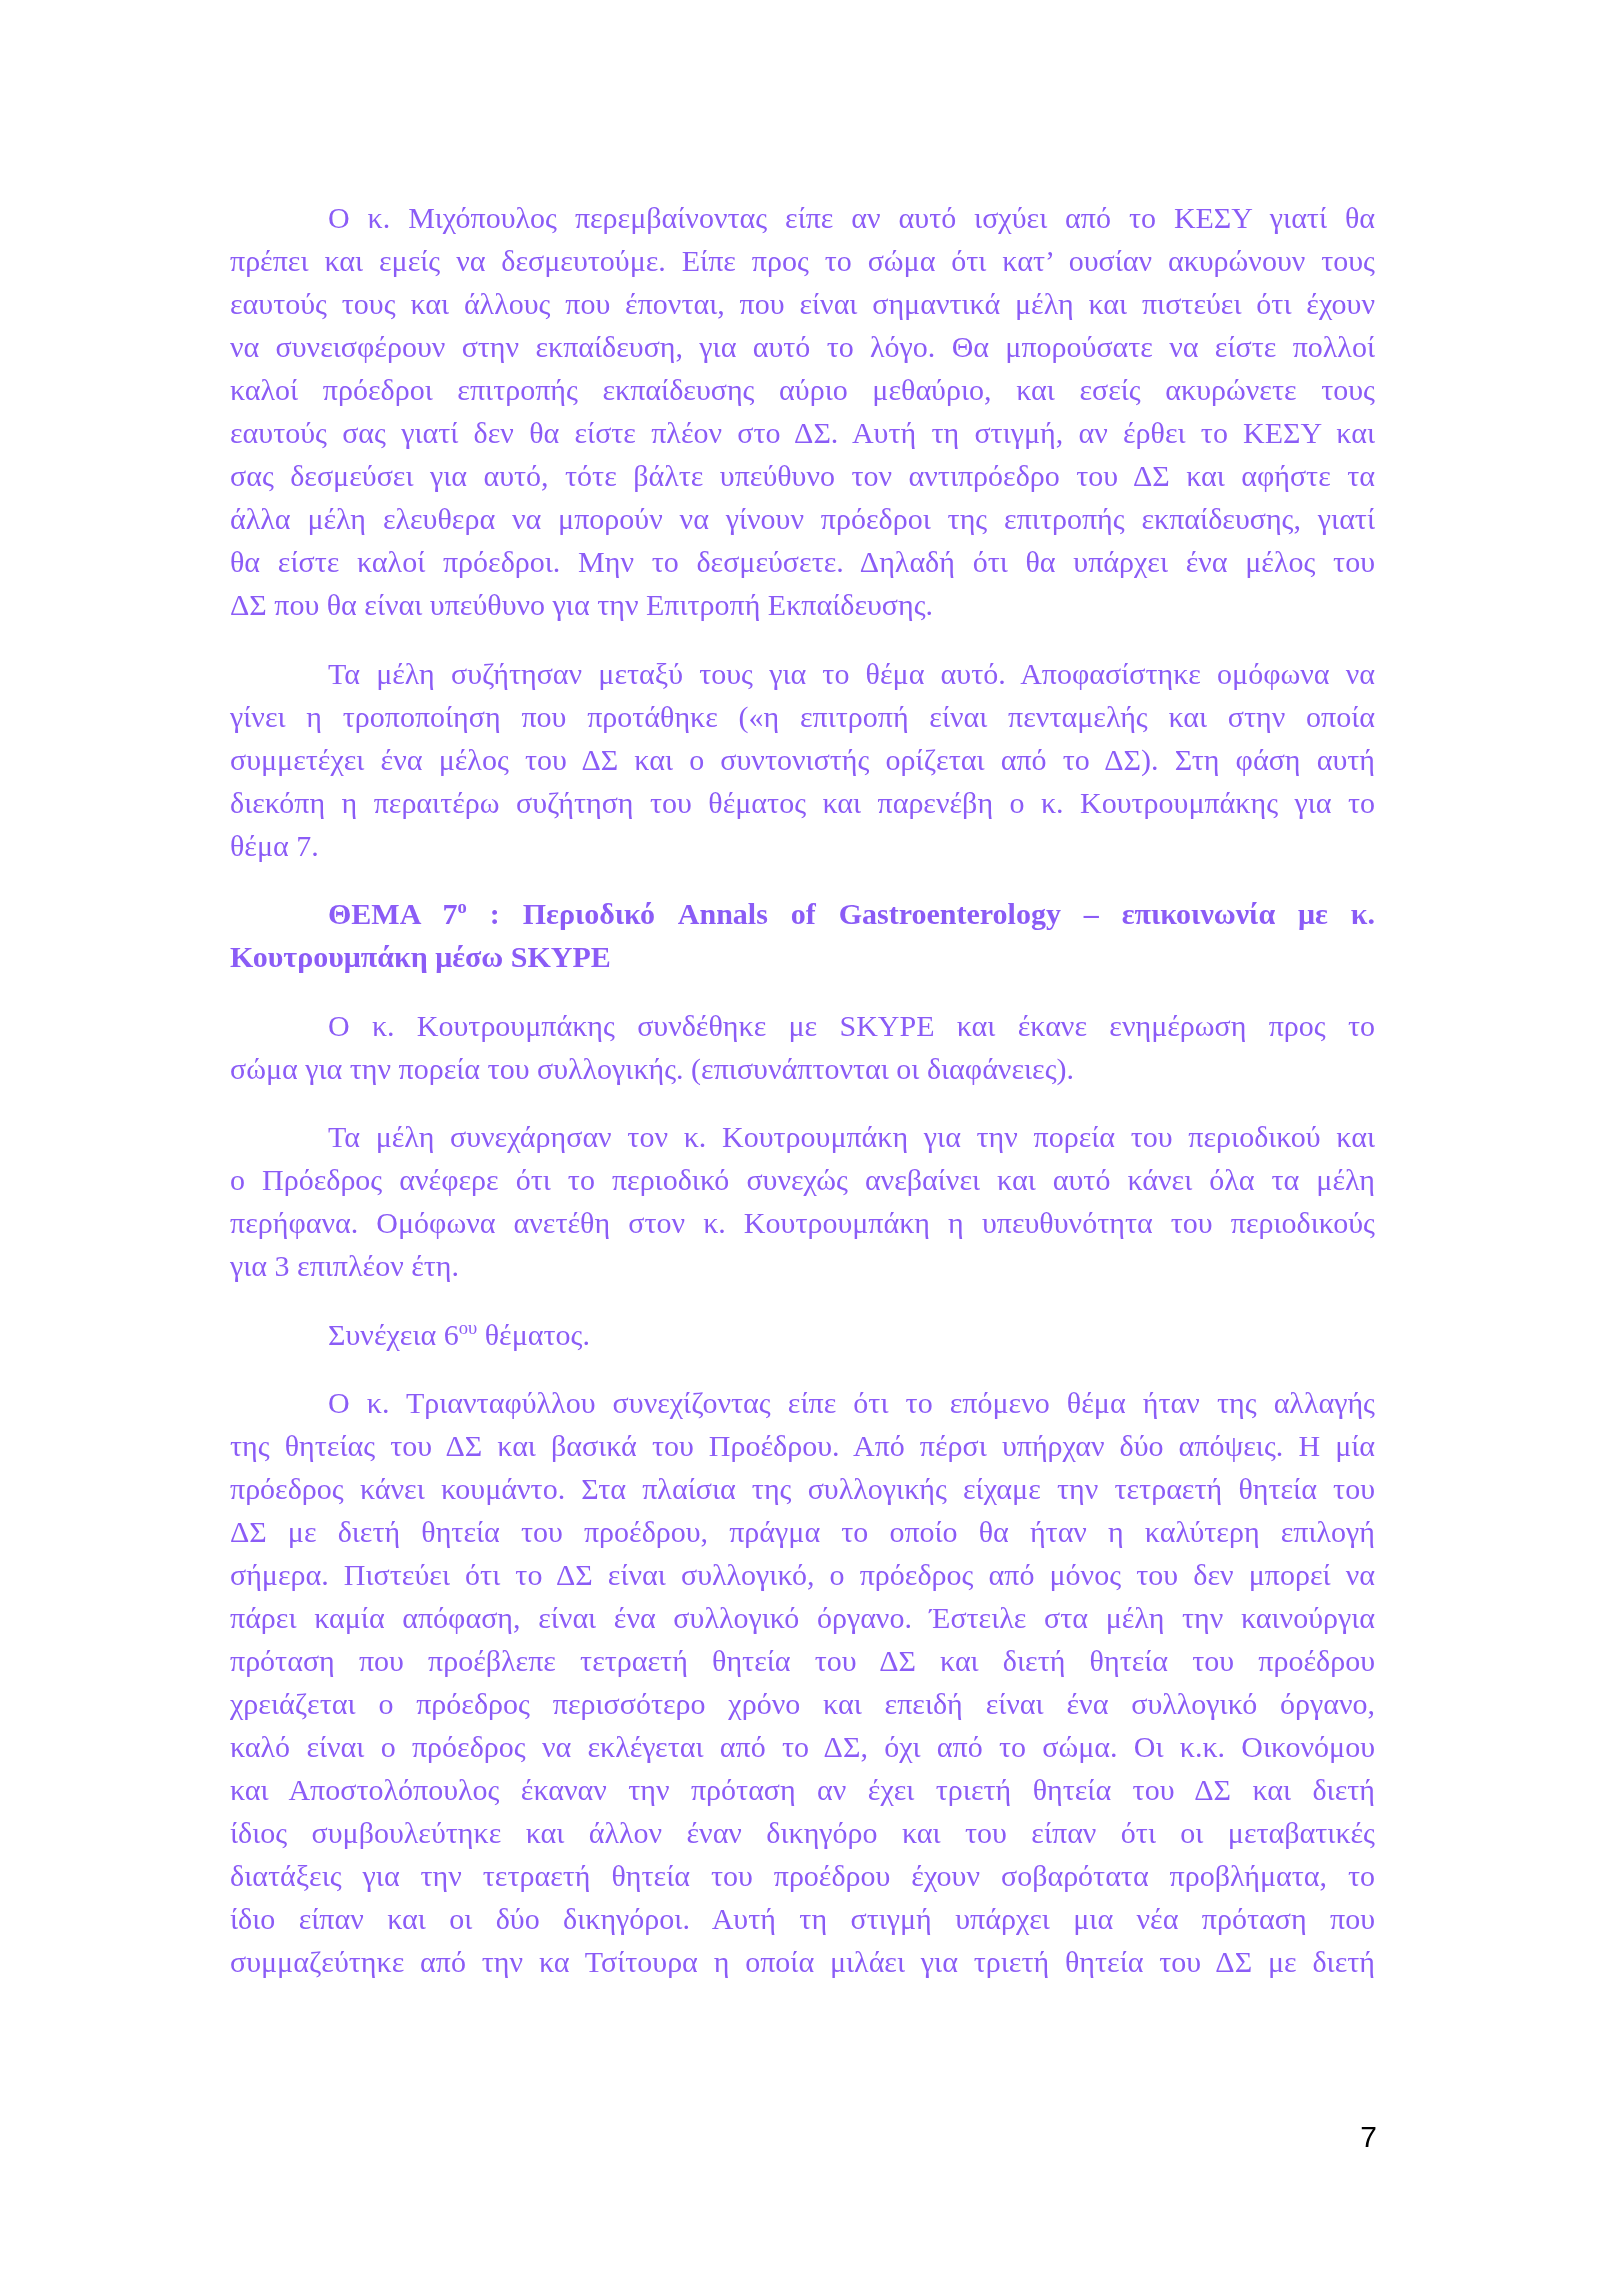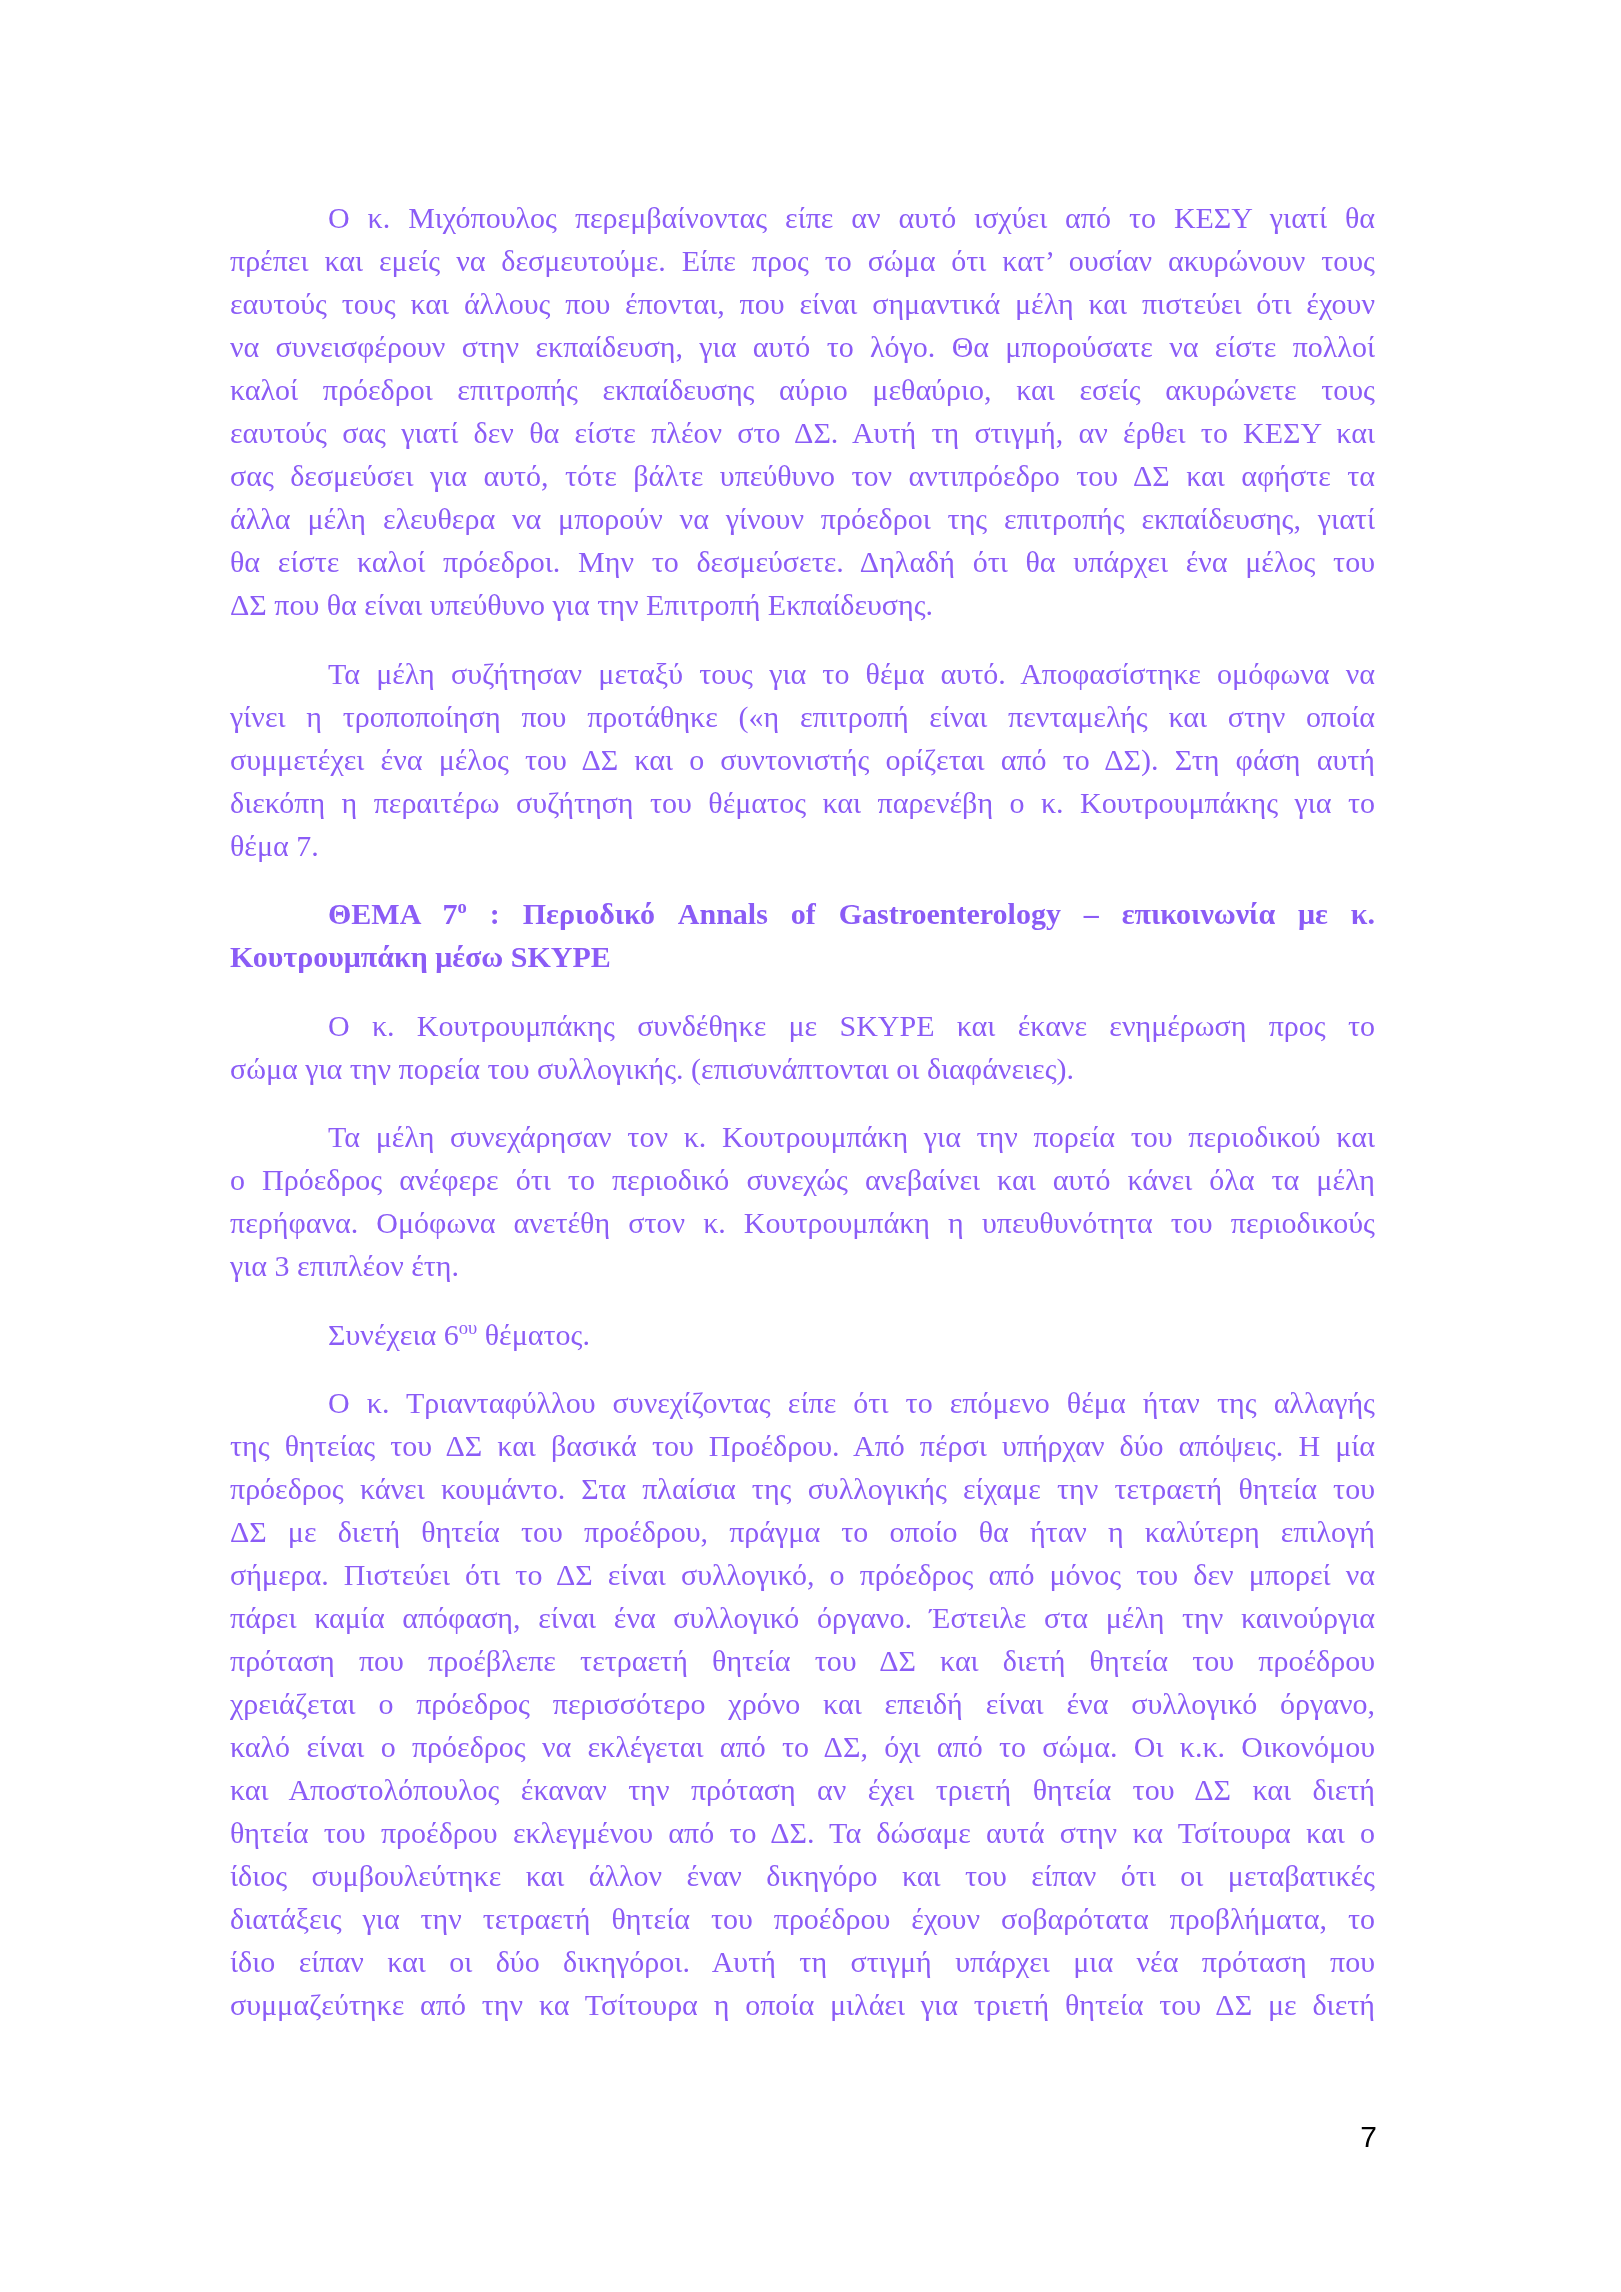--- a/index.html
+++ b/index.html
@@ -99,21 +99,20 @@
       <div class="line first">Ο κ. Τριανταφύλλου συνεχίζοντας είπε ότι το επόμενο θέμα ήταν της αλλαγής</div>
       <div class="line">της θητείας του ΔΣ και βασικά του Προέδρου. Από πέρσι υπήρχαν δύο απόψεις. Η μία</div>
       <div class="line">πρόεδρος κάνει κουμάντο. Στα πλαίσια της συλλογικής είχαμε την τετραετή θητεία του</div>
       <div class="line">ΔΣ με διετή θητεία του προέδρου, πράγμα το οποίο θα ήταν η καλύτερη επιλογή</div>
       <div class="line">σήμερα. Πιστεύει ότι το ΔΣ είναι συλλογικό, ο πρόεδρος από μόνος του δεν μπορεί να</div>
       <div class="line">πάρει καμία απόφαση, είναι ένα συλλογικό όργανο. Έστειλε στα μέλη την καινούργια</div>
       <div class="line">πρόταση που προέβλεπε τετραετή θητεία του ΔΣ και διετή θητεία του προέδρου</div>
       <div class="line">χρειάζεται ο πρόεδρος περισσότερο χρόνο και επειδή είναι ένα συλλογικό όργανο,</div>
       <div class="line">καλό είναι ο πρόεδρος να εκλέγεται από το ΔΣ, όχι από το σώμα. Οι κ.κ. Οικονόμου</div>
       <div class="line">και Αποστολόπουλος έκαναν την πρόταση αν έχει τριετή θητεία του ΔΣ και διετή</div>
-      <div class="line">θητεία του προέδρου εκλεγμένου από το ΔΣ. Τα δώσαμε αυτά στην κα Τσίτουρα και ο</div>
       <div class="line">ίδιος συμβουλεύτηκε και άλλον έναν δικηγόρο και του είπαν ότι οι μεταβατικές</div>
       <div class="line">διατάξεις για την τετραετή θητεία του προέδρου έχουν σοβαρότατα προβλήματα, το</div>
       <div class="line">ίδιο είπαν και οι δύο δικηγόροι. Αυτή τη στιγμή υπάρχει μια νέα πρόταση που</div>
       <div class="line">συμμαζεύτηκε από την κα Τσίτουρα η οποία μιλάει για τριετή θητεία του ΔΣ με διετή</div>
     </div>
 
   </div>
 
   <div class="page-number">7</div>
 

